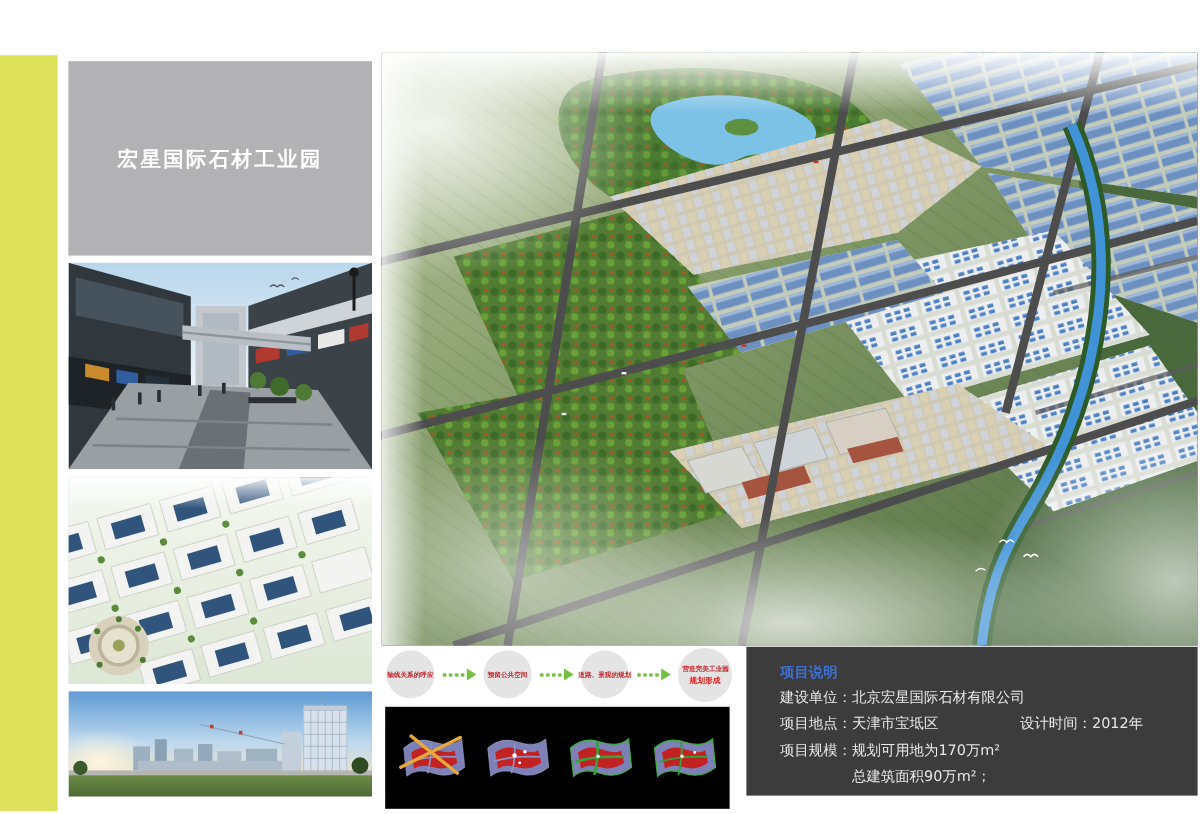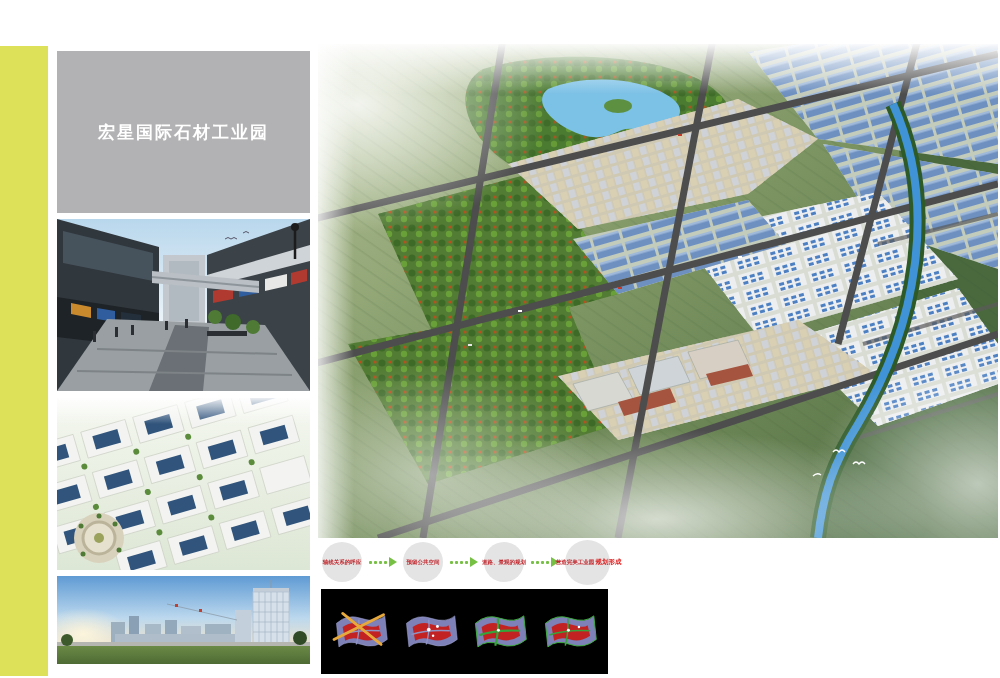--- a/index.html
+++ b/index.html
@@ -15,21 +15,21 @@
   
   .photo{left:57px;width:253px;overflow:hidden;background:#dfe5ea;}
   .photo svg{display:block;}
   .p1{top:193px;height:172px;}
   .p2{top:372px;height:172px;}
   .p3{top:550px;height:88px;}
   
   .masterplan{left:318px;top:18px;width:680px;height:494px;background:#7e9663;}
   
   .flow{left:322px;top:512px;width:288px;height:48px;display:flex;align-items:center;justify-content:space-between;}
-  .step{background:#e4e4e4;border-radius:50%;display:flex;flex-direction:row;align-items:center;
+  .step{background:#e4e4e4;border-radius:50%;display:flex;flex-direction:column;align-items:center;
         justify-content:center;text-align:center;flex:0 0 auto;}
   .s1,.s2,.s3{width:40px;height:40px;}
   .s4{width:45px;height:45px;}
   .step-label{font-size:6px;color:#c1272d;white-space:nowrap;transform:scale(.92);font-weight:bold;}
   .step-label2{font-size:6.5px;color:#e01f1f;font-weight:bold;white-space:nowrap;margin-top:1px;}
   .arrow{display:flex;align-items:center;flex:0 0 auto;margin:0 1px;}
   .dot{width:3px;height:3px;background:#76c043;margin-right:2px;border-radius:1px;display:block;}
   .head{width:0;height:0;border-left:8px solid #76c043;border-top:5px solid transparent;
         border-bottom:5px solid transparent;display:block;}
   
@@ -455,15 +455,31 @@
         <path d="M18,45 Q45,36 84,38"></path>
           <path d="M48,18 Q50,38 44,62"></path>
       </g>
       <g fill="#ffffff">
         <circle cx="49" cy="37" r="2.4"></circle>
           <circle cx="66" cy="32" r="2"></circle>
       </g>
     </svg>
   </div>
 
+  <div class="abs info">
+    <div class="heading">项目说明</div>
+    <div class="row">
+      <span>建设单位：</span><span>北京宏星国际石材有限公司</span>
+    </div>
+    <div class="row">
+      <span>项目地点：</span><span>天津市宝坻区</span>
+      <span class="rt">设计时间：2012年</span>
+    </div>
+    <div class="row">
+      <span>项目规模：</span><span>规划可用地为170万m²</span>
+    </div>
+    <div class="row indent">
+      <span>总建筑面积90万m²；</span>
+    </div>
+  </div>
 
 
 </div>
 
 </body></html>

